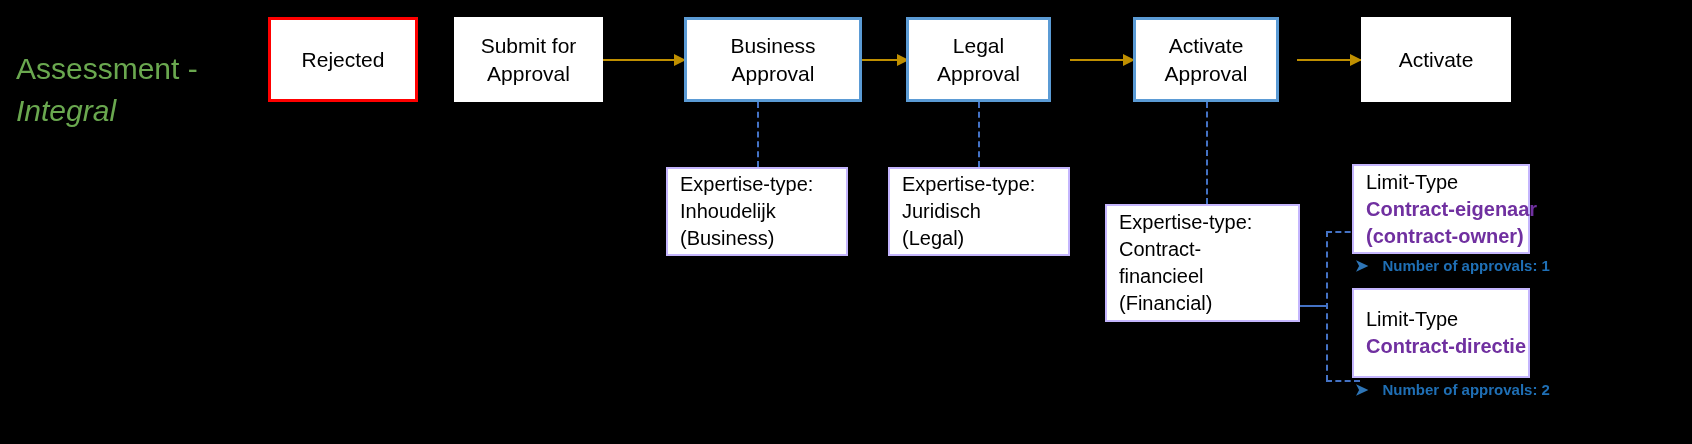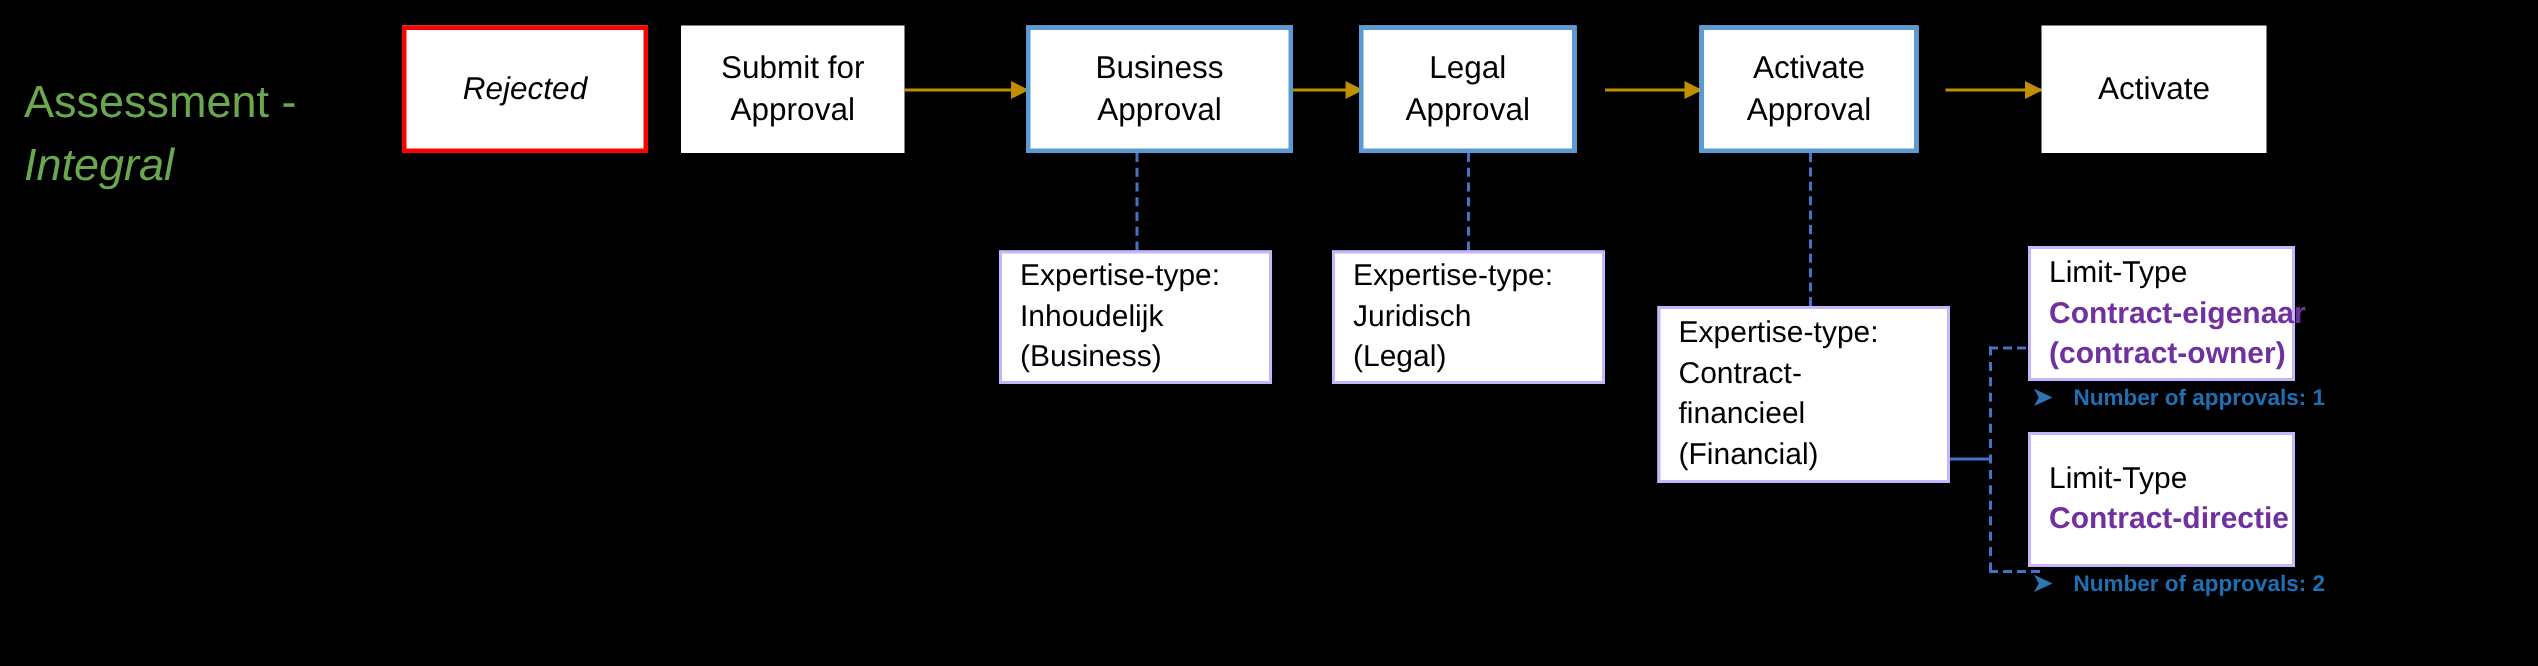--- a/index.html
+++ b/index.html
@@ -129,21 +129,21 @@
   <div class="title-block">
     <span class="title-line1">Assessment -</span>
     <span class="title-line2">Integral</span>
   </div>
 
   <div class="arrow" style="left:603px;  top:59px; width:82px;"></div>
   <div class="arrow" style="left:848px;  top:59px; width:60px;"></div>
   <div class="arrow" style="left:1070px; top:59px; width:64px;"></div>
   <div class="arrow" style="left:1297px; top:59px; width:64px;"></div>
 
-  <div class="node red" style="left:268px; top:17px; width:164px; height:85px;font-style:italic;">
+  <div class="node red" style="left:268px; top:17px; width:150px; height:85px;">
     <span class="lines">
       <span>Rejected</span>
     </span>
   </div>
 
   <div class="node plain" style="left:454px; top:17px; width:149px; height:85px;">
     <span class="lines">
       <span>Submit for</span>
       <span>Approval</span>
     </span>

